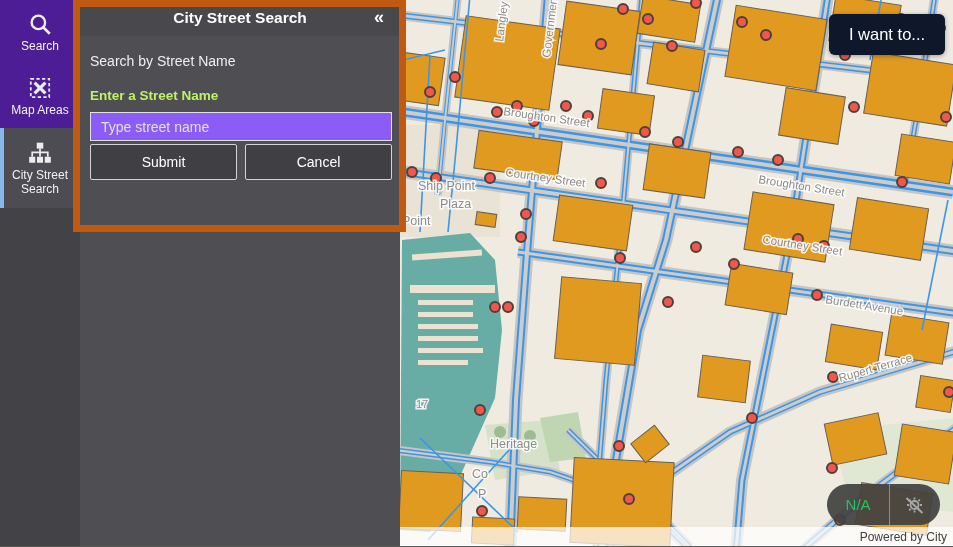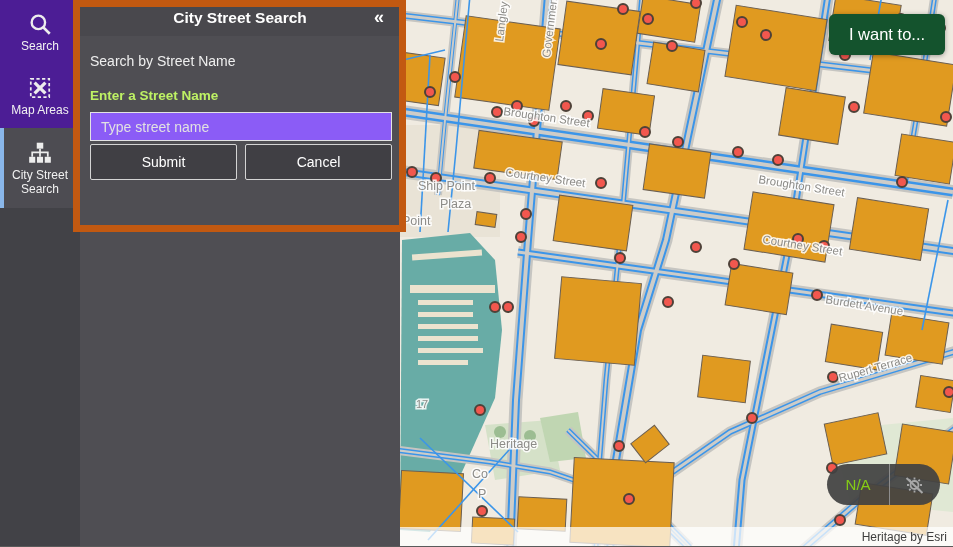--- a/index.html
+++ b/index.html
@@ -35,25 +35,25 @@
 
   
   #highlight-rect{position:absolute;left:73px;top:0;width:333px;height:232px;
                   border:7px solid #c25911;pointer-events:none;z-index:60;}
 
   
   #map{position:absolute;left:400px;top:0;width:553px;height:547px;background:#f0ebe1;}
   #map-svg{position:absolute;left:0;top:0;}
   .maplabel{fill:#8d8c88;stroke:rgba(255,255,255,0.85);stroke-width:3px;paint-order:stroke;
             font-family:"Liberation Sans",sans-serif;}
-  #iwt-btn{position:absolute;top:14px;right:8px;width:116px;height:41px;background:#14532d;
+  #iwt-btn{position:absolute;top:14px;right:8px;width:116px;height:41px;background:#0f172a;
            border:none;border-radius:6px;color:#fff;font-size:16.5px;cursor:pointer;
            box-shadow:0 1px 5px rgba(0,0,0,0.35);font-family:"Liberation Sans",sans-serif;}
-  #scale-pill{position:absolute;top:464px;right:13px;width:113px;height:41px;border-radius:21px;
-              background:rgba(66,66,66,0.93);display:flex;overflow:hidden;color:#84cc16;z-index:5;}
+  #scale-pill{position:absolute;top:484px;right:13px;width:113px;height:41px;border-radius:21px;
+              background:rgba(66,66,66,0.93);display:flex;overflow:hidden;color:#22c55e;z-index:5;}
   #pill-left{flex:1.25;display:flex;align-items:center;justify-content:center;font-size:15px;cursor:pointer;}
   #pill-divider{width:1px;background:#8d8d8d;}
   #pill-right{flex:1;display:flex;align-items:center;justify-content:center;cursor:pointer;}
   #attribution{position:absolute;bottom:0;left:0;right:0;height:20px;background:rgba(255,255,255,0.72);
                display:flex;align-items:center;justify-content:flex-end;padding-right:6px;
                font-size:12px;color:#3e3e3e;z-index:4;}
 </style>
 </head>
 <body>
 
@@ -306,19 +306,19 @@
               <line x1="15.4" y1="15.9" x2="16.8" y2="17.3"></line>
             <line x1="6.2" y1="17.3" x2="7.6" y2="15.9"></line>
               <line x1="15.4" y1="8.1" x2="16.8" y2="6.7"></line>
           </g>
           <line x1="3.5" y1="5" x2="19.5" y2="20" stroke="#a8a8a8" stroke-width="2"></line>
         </svg>
       </div>
     </div>
 
     <div id="attribution">
-      <span>Heritage by Esri</span>
+      <span>Powered by City</span>
     </div>
   </div>
 
   <div id="highlight-rect"></div>
 
 </div>
 
 </body></html>

